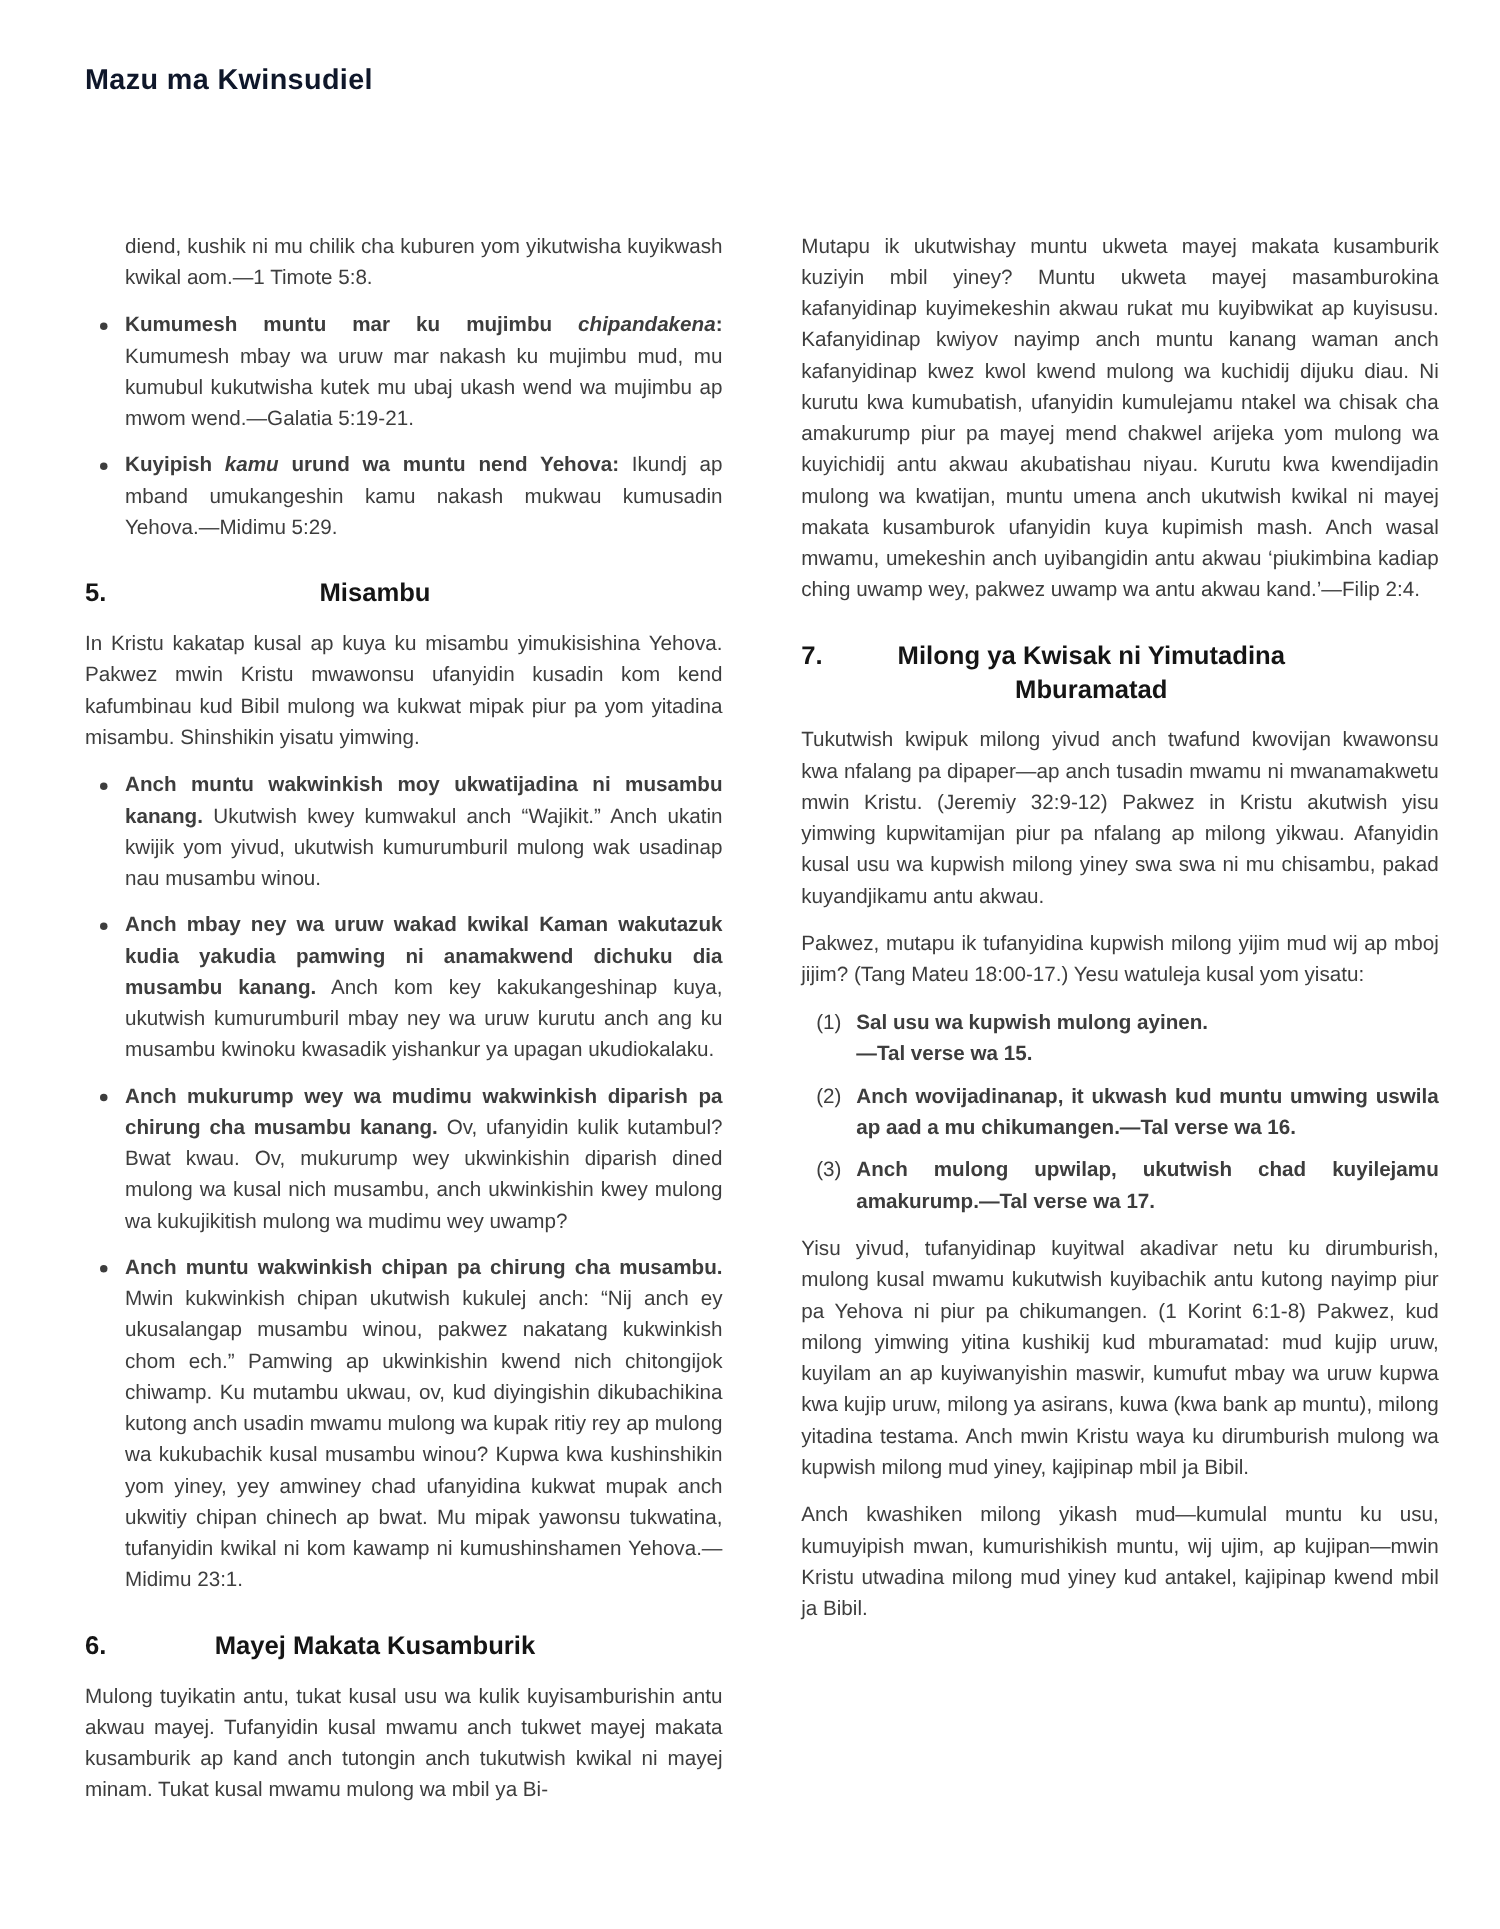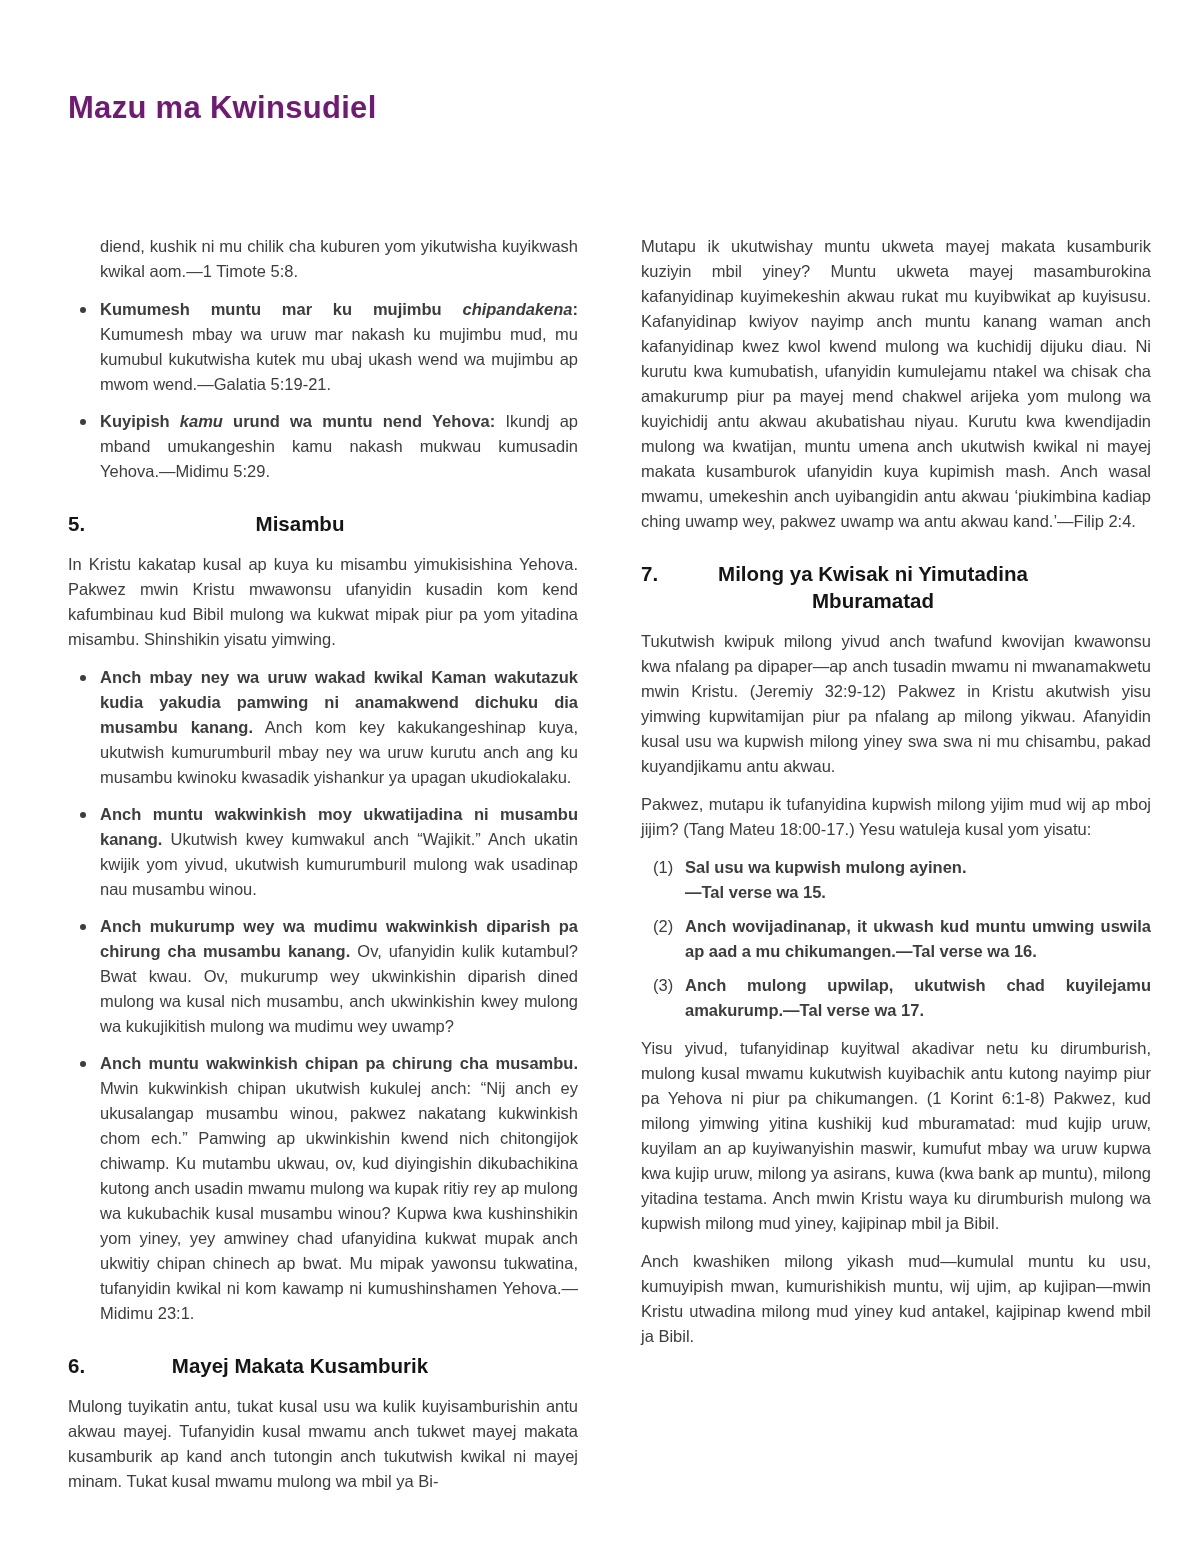--- a/index.html
+++ b/index.html
@@ -7,25 +7,24 @@
   body {
     height:1543px;
     overflow:hidden;
     font-family:"Liberation Sans", sans-serif;
     color:#3d3d3d;
     -webkit-font-smoothing:antialiased;
   }
   .page { padding:50px 72px 0 68px; }
 
   h1.doc-title {
-    font-size:31px;
+    font-size:23px;
     font-weight:bold;
-    color:#701a75;
+    color:#0f172a;
     letter-spacing:0.3px;
-    margin-top:40px;
   }
 
   .columns {
     display:flex;
     gap:63px;
     margin-top:108px;
   }
   .col {
     width:510px;
     flex:none;
@@ -103,24 +102,24 @@
 
       <h2 class="section-heading">
         <span class="num">5.</span>
         <span class="ttl">Misambu</span>
       </h2>
 
       <p class="para">In Kristu kakatap kusal ap kuya ku misambu yimukisishina Yehova. Pakwez mwin Kristu mwawonsu ufanyidin kusadin kom kend kafumbinau kud Bibil mulong wa kukwat mipak piur pa yom yitadina misambu. Shinshikin yisatu yimwing.</p>
 
       <ul class="bullets">
         <li>
-          <span class="b">Anch mbay ney wa uruw wakad kwikal Kaman wakutazuk kudia yakudia pamwing ni anamakwend dichuku dia musambu kanang.</span><span> Anch kom key kakukangeshinap kuya, ukutwish kumurumburil mbay ney wa uruw kurutu anch ang ku musambu kwinoku kwasadik yishankur ya upagan ukudiokalaku.</span>
+          <span class="b">Anch muntu wakwinkish moy ukwatijadina ni musambu kanang.</span><span> Ukutwish kwey kumwakul anch “Wajikit.” Anch ukatin kwijik yom yivud, ukutwish kumurumburil mulong wak usadinap nau musambu winou.</span>
         </li>
         <li>
-          <span class="b">Anch muntu wakwinkish moy ukwatijadina ni musambu kanang.</span><span> Ukutwish kwey kumwakul anch “Wajikit.” Anch ukatin kwijik yom yivud, ukutwish kumurumburil mulong wak usadinap nau musambu winou.</span>
+          <span class="b">Anch mbay ney wa uruw wakad kwikal Kaman wakutazuk kudia yakudia pamwing ni anamakwend dichuku dia musambu kanang.</span><span> Anch kom key kakukangeshinap kuya, ukutwish kumurumburil mbay ney wa uruw kurutu anch ang ku musambu kwinoku kwasadik yishankur ya upagan ukudiokalaku.</span>
         </li>
         <li>
           <span class="b">Anch mukurump wey wa mudimu wakwinkish diparish pa chirung cha musambu kanang.</span><span> Ov, ufanyidin kulik kutambul? Bwat kwau. Ov, mukurump wey ukwinkishin diparish dined mulong wa kusal nich musambu, anch ukwinkishin kwey mulong wa kukujikitish mulong wa mudimu wey uwamp?</span>
         </li>
         <li>
           <span class="b">Anch muntu wakwinkish chipan pa chirung cha musambu.</span><span> Mwin kukwinkish chipan ukutwish kukulej anch: “Nij anch ey ukusalangap musambu winou, pakwez nakatang kukwinkish chom ech.” Pamwing ap ukwinkishin kwend nich chitongijok chiwamp. Ku mutambu ukwau, ov, kud diyingishin dikubachikina kutong anch usadin mwamu mulong wa kupak ritiy rey ap mulong wa kukubachik kusal musambu winou? Kupwa kwa kushinshikin yom yiney, yey amwiney chad ufanyidina kukwat mupak anch ukwitiy chipan chinech ap bwat. Mu mipak yawonsu tukwatina, tufanyidin kwikal ni kom kawamp ni kumushinshamen Yehova.—Midimu 23:1.</span>
         </li>
       </ul>
 
       <h2 class="section-heading">

